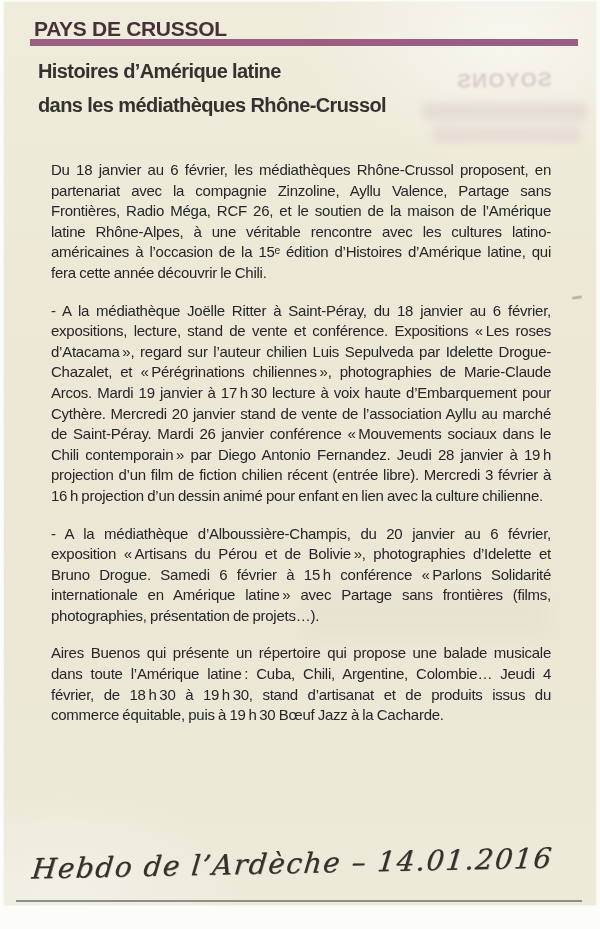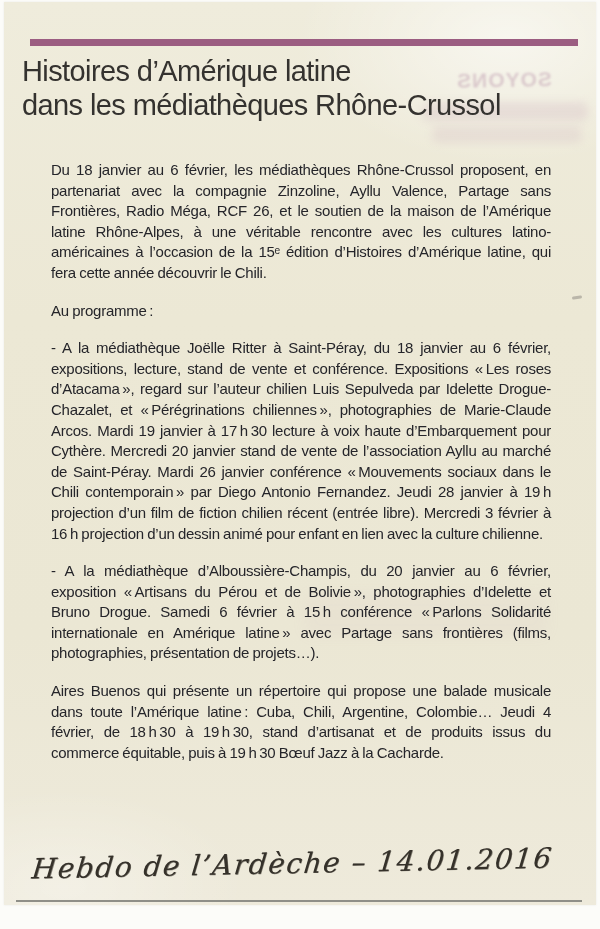--- a/index.html
+++ b/index.html
@@ -62,25 +62,25 @@
     position: absolute;
     left: 26px;
     top: 37px;
     width: 548px;
     height: 7px;
     background: #9b5d81;
     z-index: 1;
   }
   .headline {
     position: absolute;
-    left: 18px;
+    left: 34px;
     top: 52px;
     width: 545px;
-    font-size: 29px;
-    font-weight: normal;
+    font-size: 20px;
+    font-weight: bold;
     line-height: 34px;
     letter-spacing: -0.6px;
     color: #34322f;
     z-index: 2;
   }
   .article {
     position: absolute;
     left: 30px;
     top: 141px;
     width: 534px;
@@ -135,30 +135,30 @@
 <body>
 
 <div class="page">
   <div class="clipping">
 
     <div class="ghost-text">SOYONS</div>
     <div class="ghost-bar b1"></div>
     <div class="ghost-bar b2"></div>
     <div class="ghost-bar b3"></div>
 
+    <div class="kicker">PAYS DE CRUSSOL</div>
     <div class="kicker-underline"></div>
 
     <div class="headline">
       <div>Histoires d’Amérique latine</div>
       <div>dans les médiathèques Rhône-Crussol</div>
     </div>
 
     <div class="article">
       <p>Du 18 janvier au 6 février, les médiathèques Rhône-Crussol proposent, en partenariat avec la compagnie Zinzoline, Ayllu Valence, Partage sans Frontières, Radio Méga, RCF 26, et le soutien de la maison de l’Amérique latine Rhône-Alpes, à une véritable rencontre avec les cultures latino-américaines à l’occasion de la 15ᵉ édition d’Histoires d’Amérique latine, qui fera cette année découvrir le Chili.</p>
-      <p>Au programme :</p>
       <p>- A la médiathèque Joëlle Ritter à Saint-Péray, du 18 janvier au 6 février, expositions, lecture, stand de vente et conférence. Expositions « Les roses d’Atacama », regard sur l’auteur chilien Luis Sepulveda par Idelette Drogue-Chazalet, et « Pérégrinations chiliennes », photographies de Marie-Claude Arcos. Mardi 19 janvier à 17 h 30 lecture à voix haute d’Embarquement pour Cythère. Mercredi 20 janvier stand de vente de l’association Ayllu au marché de Saint-Péray. Mardi 26 janvier conférence « Mouvements sociaux dans le Chili contemporain » par Diego Antonio Fernandez. Jeudi 28 janvier à 19 h projection d’un film de fiction chilien récent (entrée libre). Mercredi 3 février à 16 h projection d’un dessin animé pour enfant en lien avec la culture chilienne.</p>
       <p>- A la médiathèque d’Alboussière-Champis, du 20 janvier au 6 février, exposition « Artisans du Pérou et de Bolivie », photographies d’Idelette et Bruno Drogue. Samedi 6 février à 15 h conférence « Parlons Solidarité internationale en Amérique latine » avec Partage sans frontières (films, photographies, présentation de projets…).</p>
       <p>Aires Buenos qui présente un répertoire qui propose une balade musicale dans toute l’Amérique latine : Cuba, Chili, Argentine, Colombie… Jeudi 4 février, de 18 h 30 à 19 h 30, stand d’artisanat et de produits issus du commerce équitable, puis à 19 h 30 Bœuf Jazz à la Cacharde.</p>
     </div>
 
     <div class="handwriting">Hebdo de l’Ardèche – 14.01.2016</div>
 
     <div class="bottom-line"></div>
 
     <div class="right-mark"></div>

